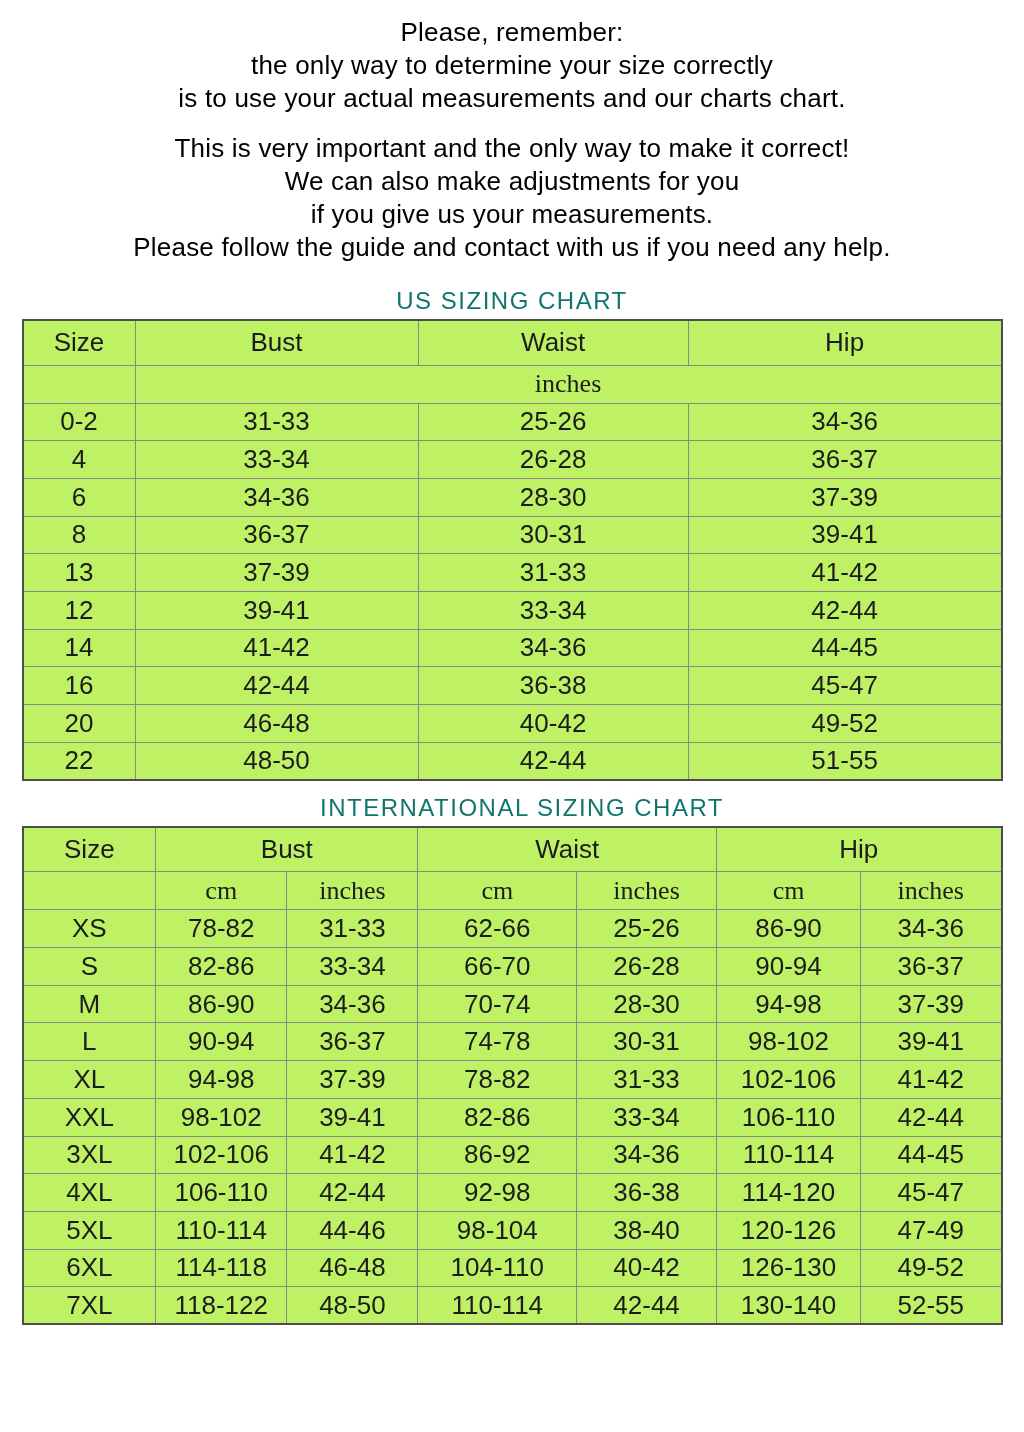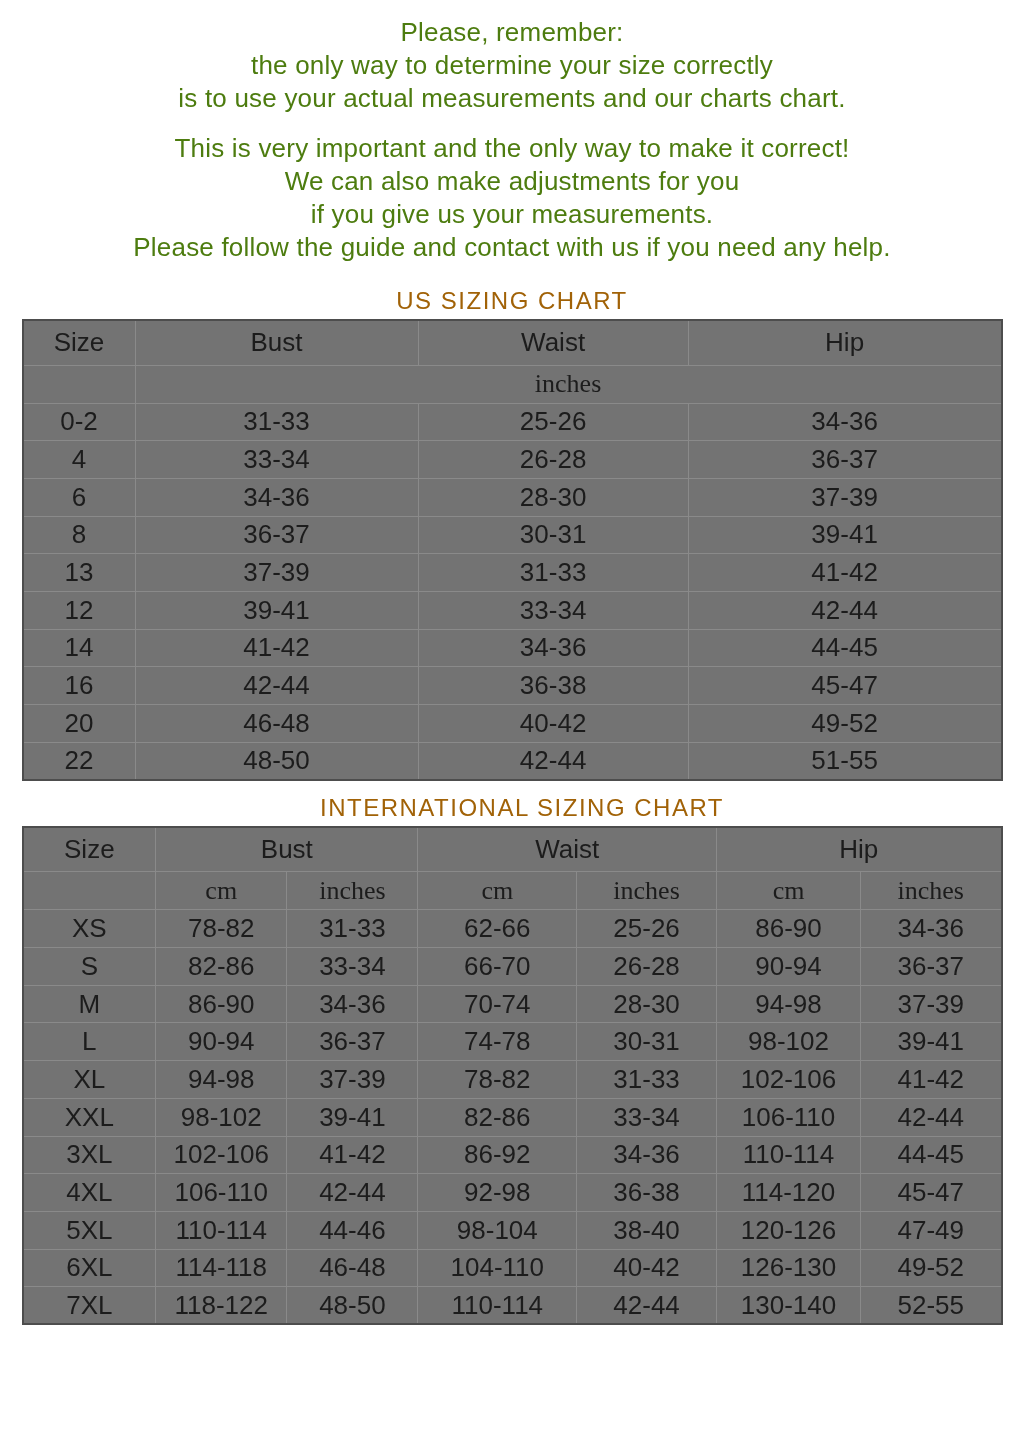--- a/index.html
+++ b/index.html
@@ -12,46 +12,46 @@
     width: 1024px;
     height: 1432px;
     background: #ffffff;
     overflow: hidden;
   }
 
   
   .notice {
     padding-top: 16px;
     text-align: center;
-    color: #4d7c0f;
+    color: #000000;
     font-size: 26px;
     font-weight: 300;
     line-height: 33px;
     letter-spacing: 0.2px;
   }
   .notice .para2 { margin-top: 17px; }
 
   
   .chart-title {
     text-align: center;
-    color: #a16207;
+    color: #0f766e;
     font-size: 24px;
     font-weight: 300;
     letter-spacing: 1.5px;
   }
   .title-us   { margin-top: 23px; margin-bottom: 4px; }
   .title-intl { margin-top: 13px; margin-bottom: 4px; margin-left: 20px; }
 
   
   table {
     border-collapse: collapse;
     table-layout: fixed;
     margin: 0 auto;
     width: 981px;
-    background: #737373;
+    background: #bef264;
     border: 2px solid #4d4d4d;
   }
   th, td {
     border: 1px solid #8a8a8a;
     text-align: center;
     vertical-align: middle;
     color: #1c1c1c;
     font-size: 26px;
     font-weight: 300;
     padding: 0;

